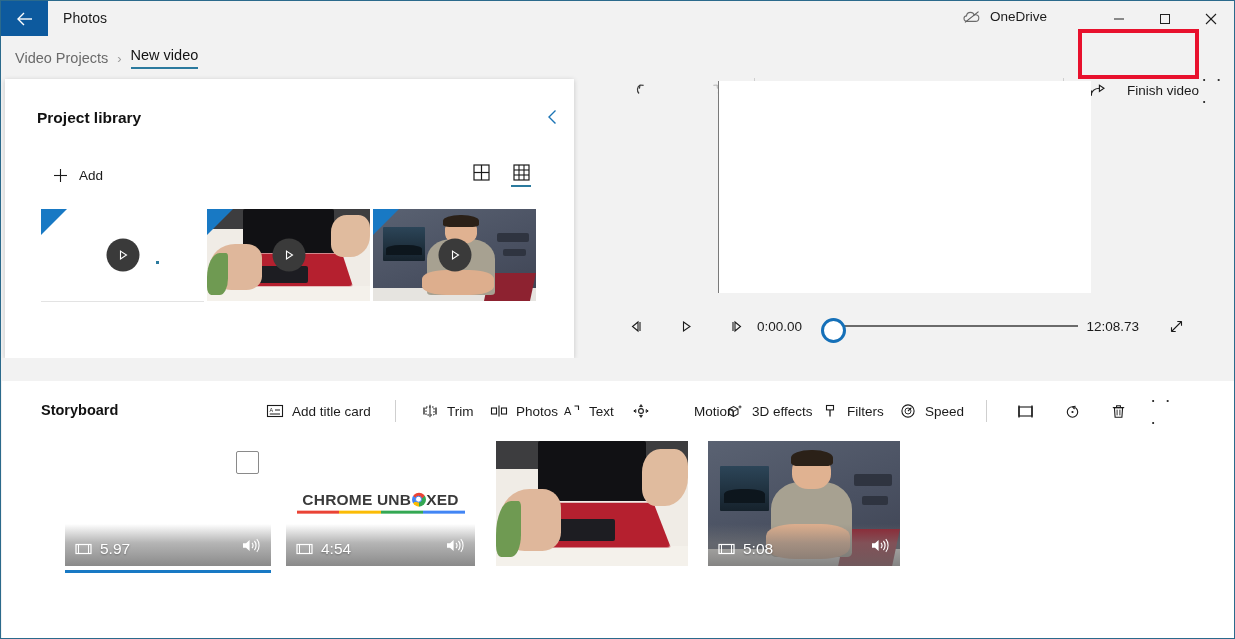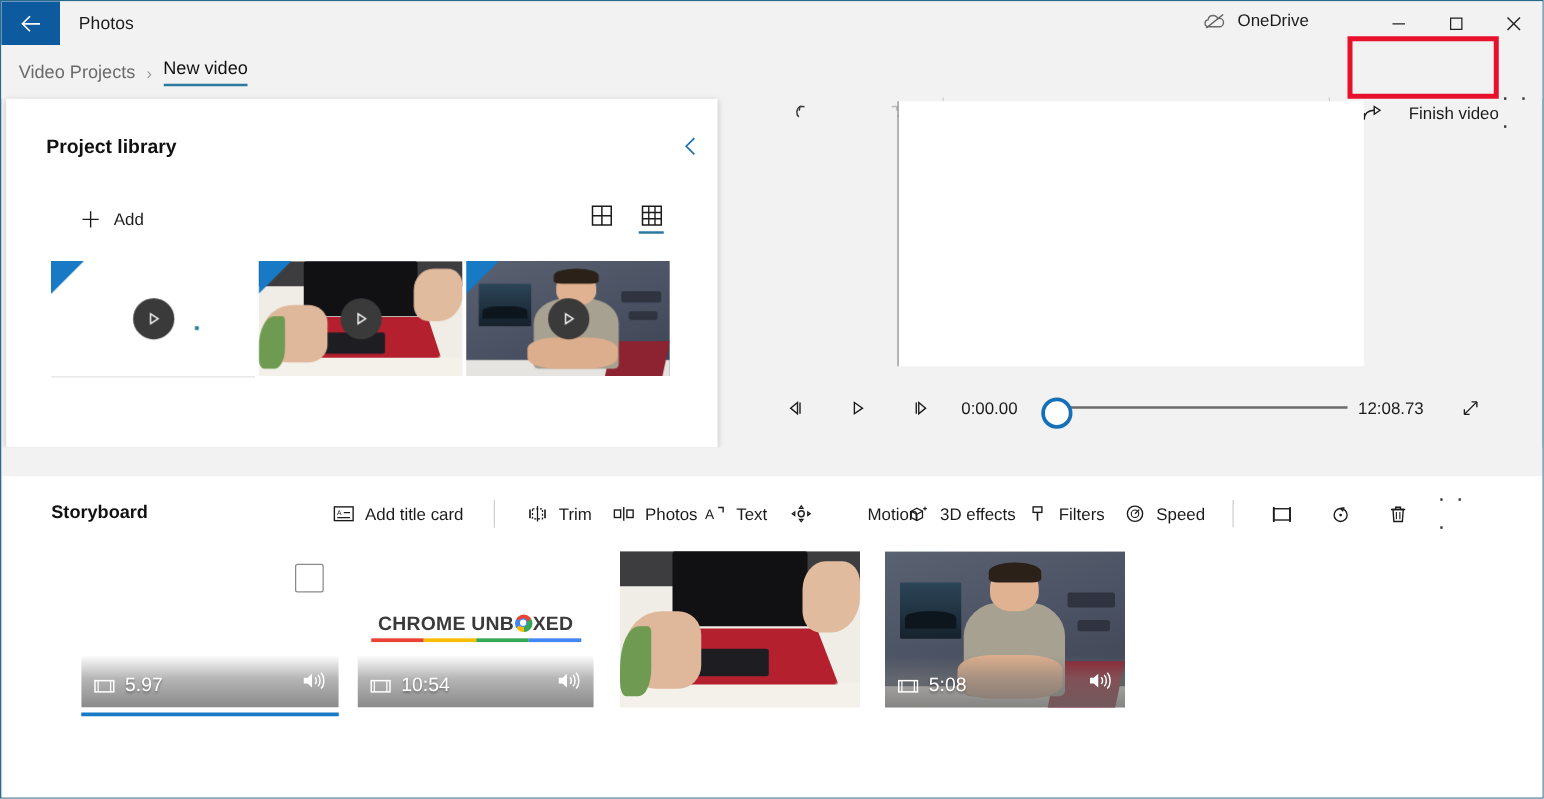--- a/index.html
+++ b/index.html
@@ -121,21 +121,21 @@
     position: absolute; left: 36px; top: 108px;
     font-size: 15.5px; font-weight: bold; color: #111;
   }
   .lib-collapse {
     position: absolute; left: 539px; top: 103px;
     width: 26px; height: 26px;
     display: flex; align-items: center; justify-content: center;
     cursor: pointer;
   }
   .lib-add {
-    position: absolute; left: 62px; top: 161px;
+    position: absolute; left: 50px; top: 161px;
     height: 26px;
     display: flex; align-items: center; gap: 9px;
     font-size: 13.5px; color: #1b1b1b;
     cursor: pointer;
   }
   .view-toggle {
     position: absolute; top: 162px;
     width: 26px; height: 30px;
     display: flex; flex-direction: column; align-items: center;
     cursor: pointer;
@@ -547,21 +547,21 @@
         <path d="M5.5 3 L12 7.5 L5.5 12 Z" fill="none" stroke="#1b1b1b" stroke-width="1.1"></path>
       </svg>
     </div>
     <div class="tbtn" style="margin-left:20px;">
       <svg width="17" height="15" viewBox="0 0 17 15">
         <line x1="5" y1="3" x2="5" y2="12" stroke="#1b1b1b" stroke-width="1.1"></line>
         <path d="M7 3 L12.5 7.5 L7 12 Z" fill="none" stroke="#1b1b1b" stroke-width="1.1"></path>
       </svg>
     </div>
 
-    <div class="time-label" style="margin-left:18px;">0:00.00</div>
+    <div class="time-label" style="margin-left:6px;">0:00.00</div>
 
     <div class="scrub-wrap">
       <div class="scrub-track"></div>
       <div class="scrub-knob"></div>
     </div>
 
     <div class="time-label">12:08.73</div>
 
     <div class="tbtn" style="margin-left:22px;">
       <svg width="17" height="17" viewBox="0 0 17 17">
@@ -720,21 +720,21 @@
               <i style="background:#4285f4"></i>
           </div>
         </div>
         <div class="clip-bar">
           <div class="clip-dur">
             <svg width="17" height="14" viewBox="0 0 17 14">
               <rect x="1" y="2.5" width="15" height="9" fill="none" stroke="#ffffff" stroke-width="1.2"></rect>
               <line x1="3.5" y1="2.5" x2="3.5" y2="11.5" stroke="#ffffff" stroke-width="1"></line>
               <line x1="13.5" y1="2.5" x2="13.5" y2="11.5" stroke="#ffffff" stroke-width="1"></line>
             </svg>
-            <span>10:54</span>
+            <span>4:54</span>
           </div>
           <div>
             <svg width="20" height="17" viewBox="0 0 20 17">
               <path d="M2 6.2 L5 6.2 L8.6 3 L8.6 14 L5 10.8 L2 10.8 Z" fill="#ffffff"></path>
               <path d="M11 5.8 C12.4 7.2 12.4 9.8 11 11.2" fill="none" stroke="#ffffff" stroke-width="1.2"></path>
               <path d="M13.4 4 C15.6 6.2 15.6 10.8 13.4 13" fill="none" stroke="#ffffff" stroke-width="1.2"></path>
               <path d="M15.8 2.2 C18.8 5.2 18.8 11.8 15.8 14.8" fill="none" stroke="#ffffff" stroke-width="1.1"></path>
             </svg>
           </div>
         </div>

